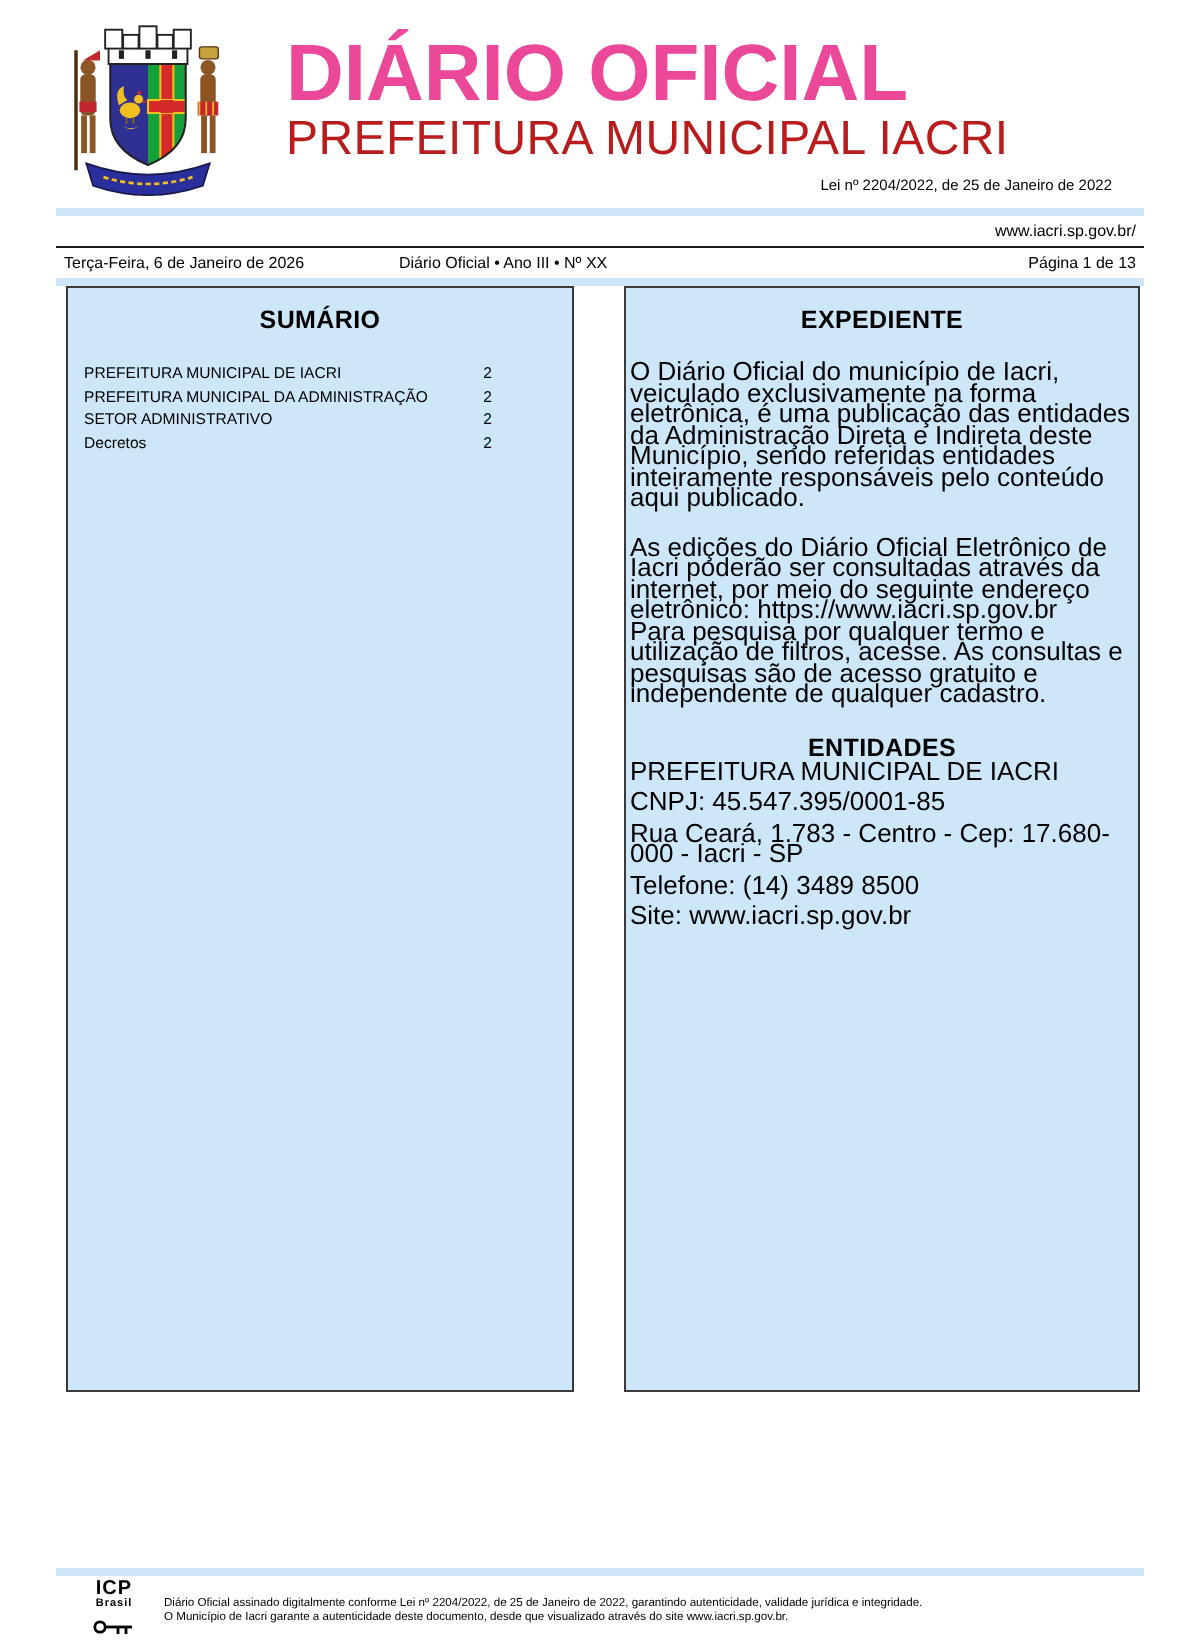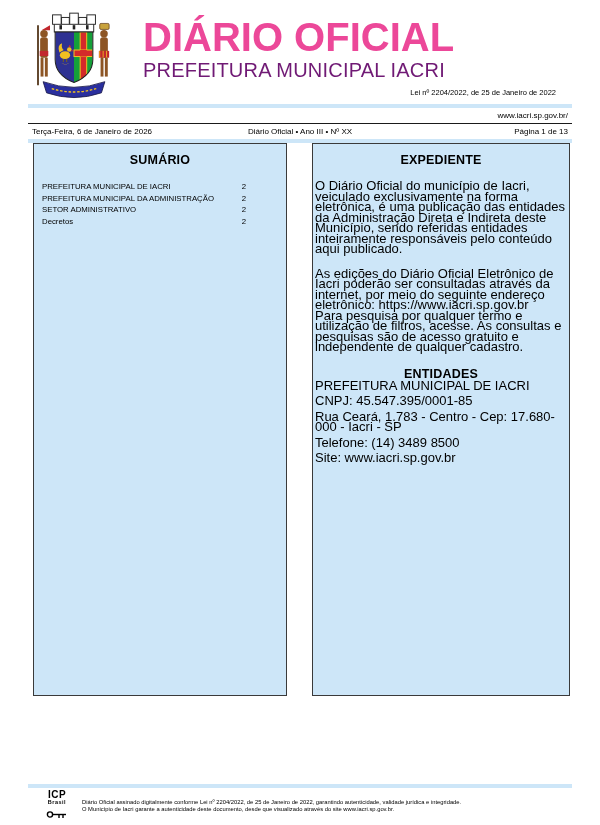--- a/index.html
+++ b/index.html
@@ -4,31 +4,31 @@
 <style>
   * { margin:0; padding:0; box-sizing:border-box; }
   html,body { width:600px; height:825px; background:#ffffff; }
   body { font-family:"Liberation Sans","DejaVu Sans",sans-serif; color:#000; position:relative; }
   .page { position:absolute; inset:0; width:600px; height:825px; background:#fff; overflow:hidden; }
 
   
   .crest { position:absolute; left:31px; top:8px; width:86px; height:96px; }
   .masthead { position:absolute; left:143px; top:16px; width:360px; }
   .gazette-title { font-size:40px; font-weight:bold; letter-spacing:0px; line-height:42px; color:#ec4899; white-space:nowrap; }
-  .gazette-subtitle { font-size:20px; line-height:24px; color:#701a75; letter-spacing:0.2px; white-space:nowrap; }
+  .gazette-subtitle { font-size:24px; line-height:24px; color:#b91c1c; letter-spacing:0.2px; white-space:nowrap; }
   .law-line { position:absolute; right:44px; top:88px; font-size:7.5px; color:#000; }
 
   
   .infobar { position:absolute; left:28px; top:104px; width:544px; }
   .band { height:4px; background:var(--blue); }
   .info-row { display:flex; align-items:center; font-size:8px; height:15px; padding:0 4px; }
   .info-row.website { justify-content:flex-end; }
   .rule { height:1px; background:#1a1a1a; }
   .meta-left { flex:1; text-align:left; }
-  .meta-center { flex:1.2; text-align:center; }
+  .meta-center { flex:1.2; }
   .meta-right { flex:1; text-align:right; }
 
   
   .box { position:absolute; top:143px; height:553px; background:var(--blue); border:1.6px solid #3a3a3a; }
   .box-left { left:33px; width:254px; }
   .box-right { left:312px; width:258px; }
   .box h2 { font-size:12.5px; font-weight:bold; text-align:center; letter-spacing:0.2px; }
   .box-left h2 { margin-top:9px; }
   .toc { margin:14px 10px 0 8px; }
   .toc-row { display:flex; align-items:flex-start; font-size:7.8px; line-height:11.5px; }

